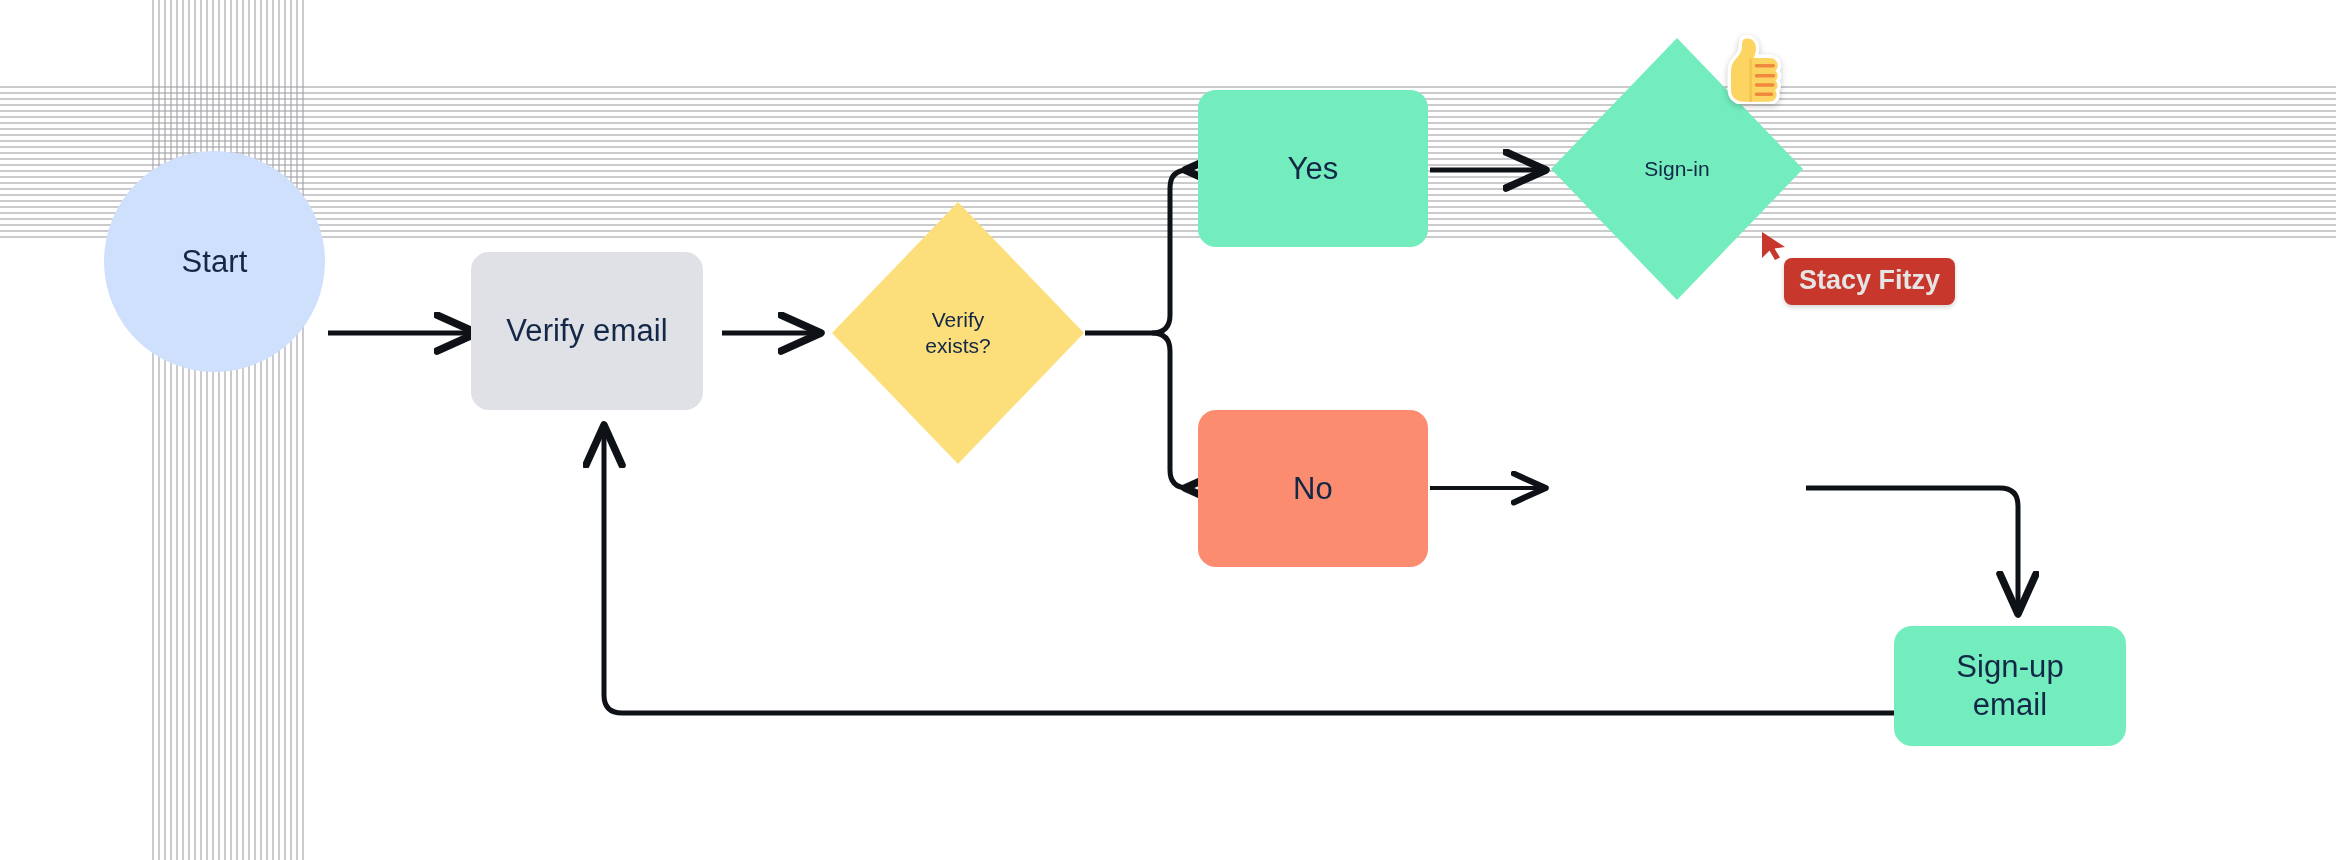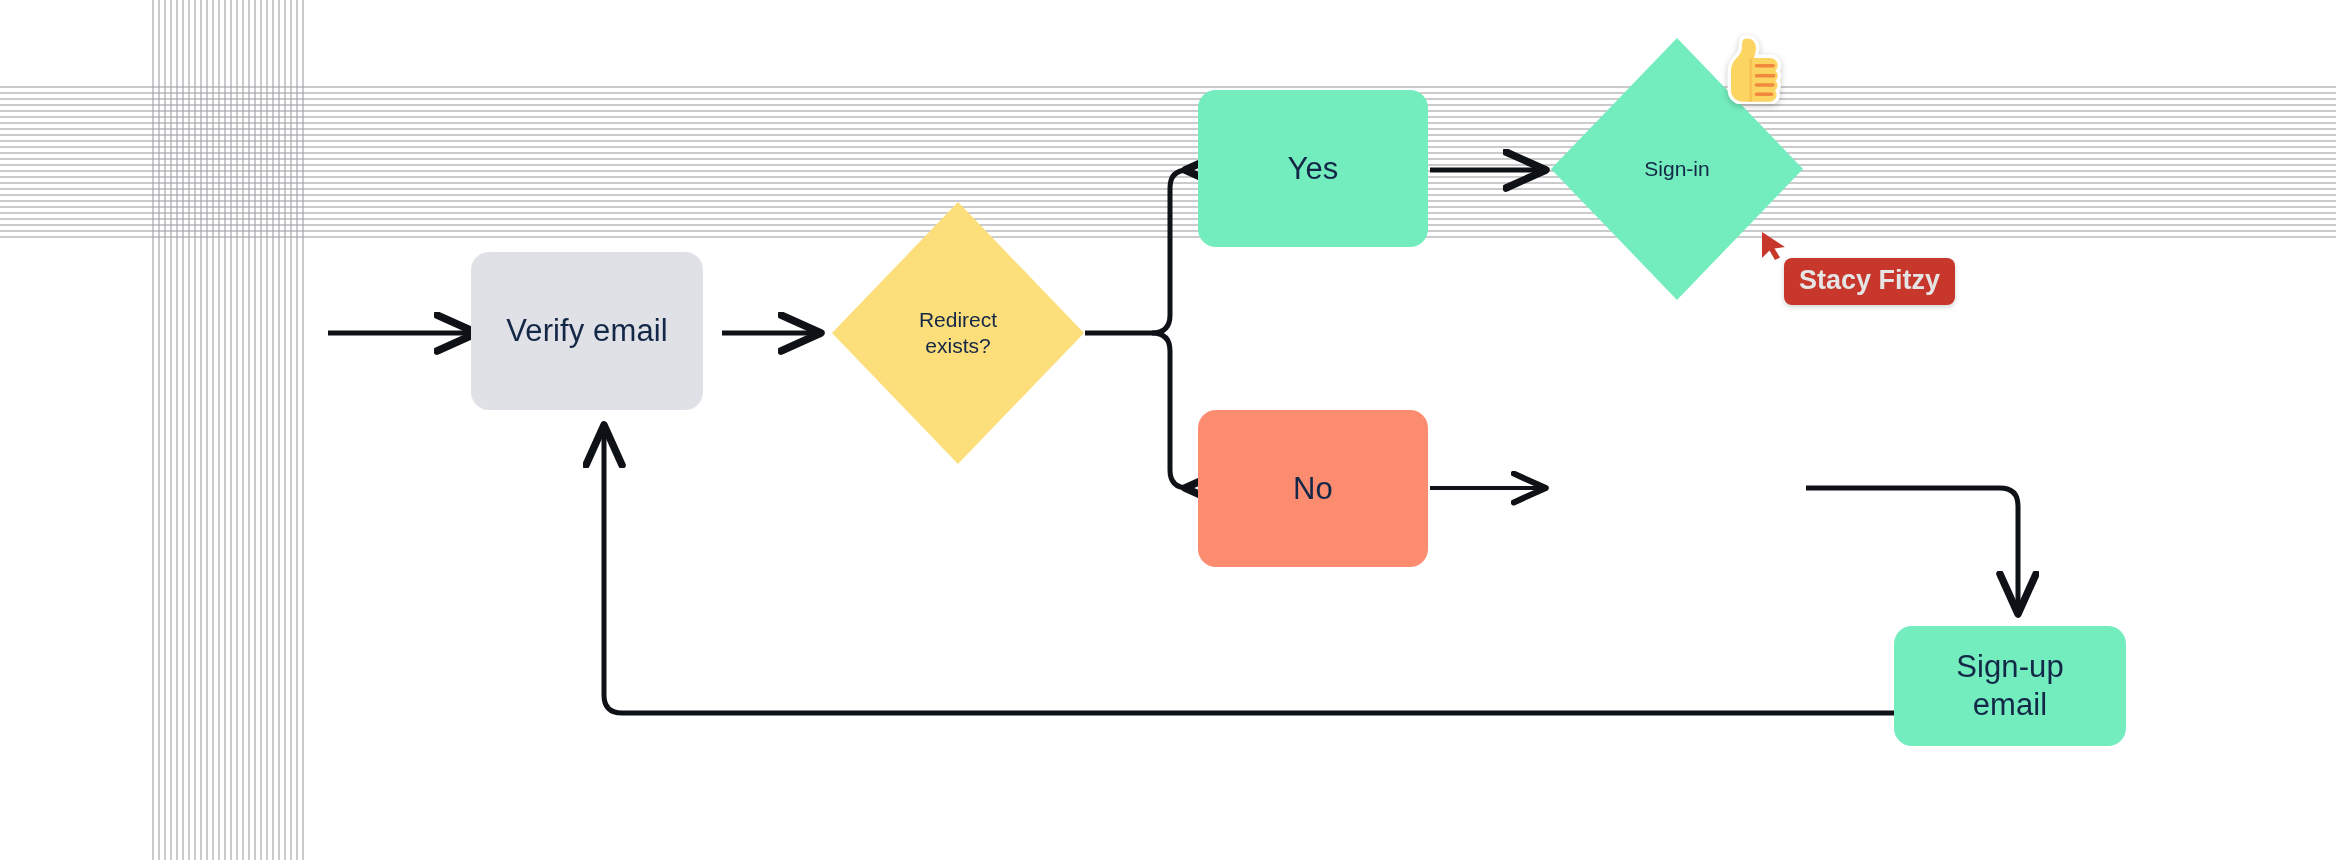--- a/index.html
+++ b/index.html
@@ -146,30 +146,33 @@
       <path d="M 1430 170 L 1545 170" marker-end="url(#arrowhead)"></path>
 
       <path d="M 1430 488 L 1545 488" marker-end="url(#arrowhead)" stroke-width="4"></path>
 
       <path d="M 1806 488 L 2000 488 Q 2018 488 2018 506 L 2018 613" marker-end="url(#arrowhead)"></path>
 
       <path d="M 1894 713 L 622 713 Q 604 713 604 695 L 604 426" marker-end="url(#arrowhead)"></path>
     </g>
   </svg>
 
+  <div class="node node-start" style="left:104px; top:151px; width:221px; height:221px; background:#CFE0FC;">
+    <span>Start</span>
+  </div>
 
   <div class="node node-rect" style="left:471px; top:252px; width:232px; height:158px; background:#DFE1E6;">
     <span>Verify email</span>
   </div>
 
   <div class="diamond-wrap" style="left:832px; top:202px; width:252px; height:262px;">
     <div class="diamond-shape" style="background:#FCDE7A; clip-path: polygon(50% 0%, 100% 50%, 50% 100%, 0% 50%);"></div>
     <div class="diamond-label">
       <span>
-        <span>Redirect</span><br>
+        <span>Verify</span><br>
         <span>exists?</span>
       </span>
     </div>
   </div>
 
   <div class="node node-rect" style="left:1198px; top:410px; width:230px; height:157px; background:#FB8C70;">
     <span>No</span>
   </div>
 
   <div class="node node-rect" style="left:1198px; top:90px; width:230px; height:157px; background:#73EDBD;">

